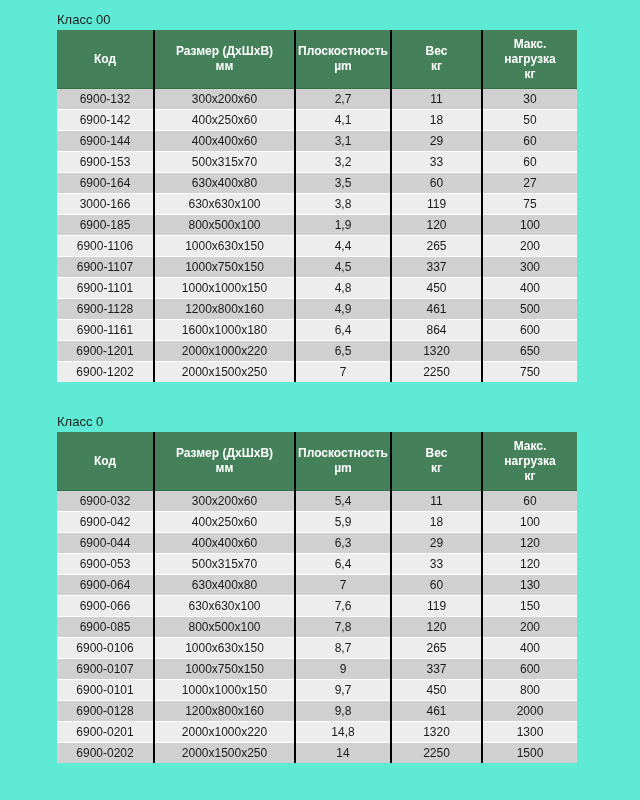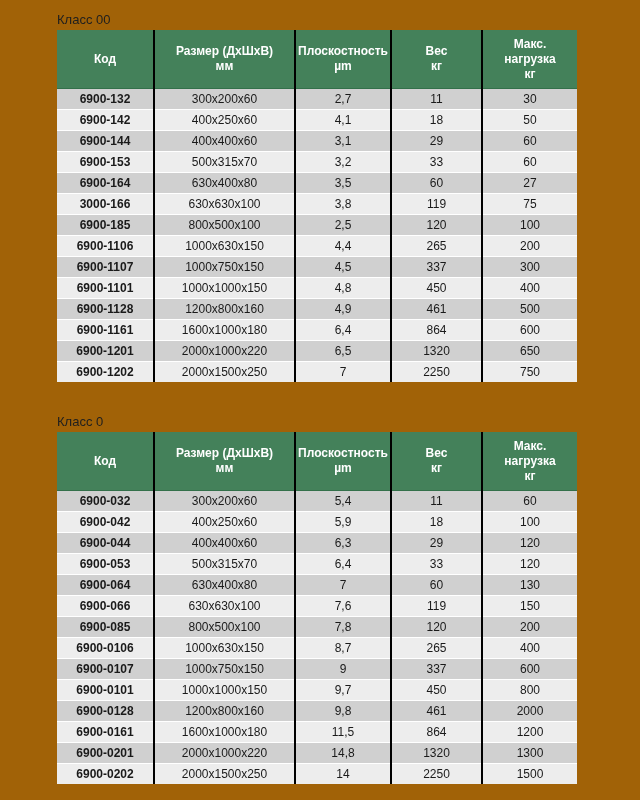--- a/index.html
+++ b/index.html
@@ -2,21 +2,21 @@
 <html><head>
 <meta charset="utf-8">
 <style>
   html, body {
     margin: 0; padding: 0;
     width: 640px; height: 800px;
     background: #ffffff;
     font-family: "Liberation Sans", sans-serif;
     position: relative;
   }
-  .canvas { position: absolute; inset: 0; width: 640px; height: 800px; background: #a16207; }
+  .canvas { position: absolute; inset: 0; width: 640px; height: 800px; background: #5eead4; }
   .table-block { position: absolute; left: 57px; width: 521px; }
   .table-block.first  { top: 10px; }
   .table-block.second { top: 412px; }
   .table-title {
     font-size: 13px;
     line-height: 20px;
     height: 20px;
     color: #1f1f1f;
     text-align: left;
   }
@@ -54,21 +54,21 @@
     text-align: center;
     vertical-align: middle;
     color: #1a1a1a;
     padding: 0;
     border-top: 1px solid #ffffff;
     overflow: hidden;
     white-space: nowrap;
   }
   table.spec-table tbody tr:nth-child(odd)  { background: #D0D0D0; }
   table.spec-table tbody tr:nth-child(even) { background: #EDEDED; }
-  table.spec-table tbody td:first-child { font-weight: bold; }
+  table.spec-table tbody td:first-child { font-weight: normal; }
 </style>
 </head>
 <body>
 
 <div class="canvas">
 
   <section class="table-block first">
     <div class="table-title">Класс 00</div>
     <table class="spec-table">
         <colgroup>
@@ -141,21 +141,21 @@
           <tr>
             <td>3000-166</td>
             <td>630x630x100</td>
             <td>3,8</td>
             <td>119</td>
             <td>75</td>
           </tr>
           <tr>
             <td>6900-185</td>
             <td>800x500x100</td>
-            <td>2,5</td>
+            <td>1,9</td>
             <td>120</td>
             <td>100</td>
           </tr>
           <tr>
             <td>6900-1106</td>
             <td>1000x630x150</td>
             <td>4,4</td>
             <td>265</td>
             <td>200</td>
           </tr>
@@ -311,27 +311,20 @@
             <td>800</td>
           </tr>
           <tr>
             <td>6900-0128</td>
             <td>1200x800x160</td>
             <td>9,8</td>
             <td>461</td>
             <td>2000</td>
           </tr>
           <tr>
-            <td>6900-0161</td>
-            <td>1600x1000x180</td>
-            <td>11,5</td>
-            <td>864</td>
-            <td>1200</td>
-          </tr>
-          <tr>
             <td>6900-0201</td>
             <td>2000x1000x220</td>
             <td>14,8</td>
             <td>1320</td>
             <td>1300</td>
           </tr>
           <tr>
             <td>6900-0202</td>
             <td>2000x1500x250</td>
             <td>14</td>

